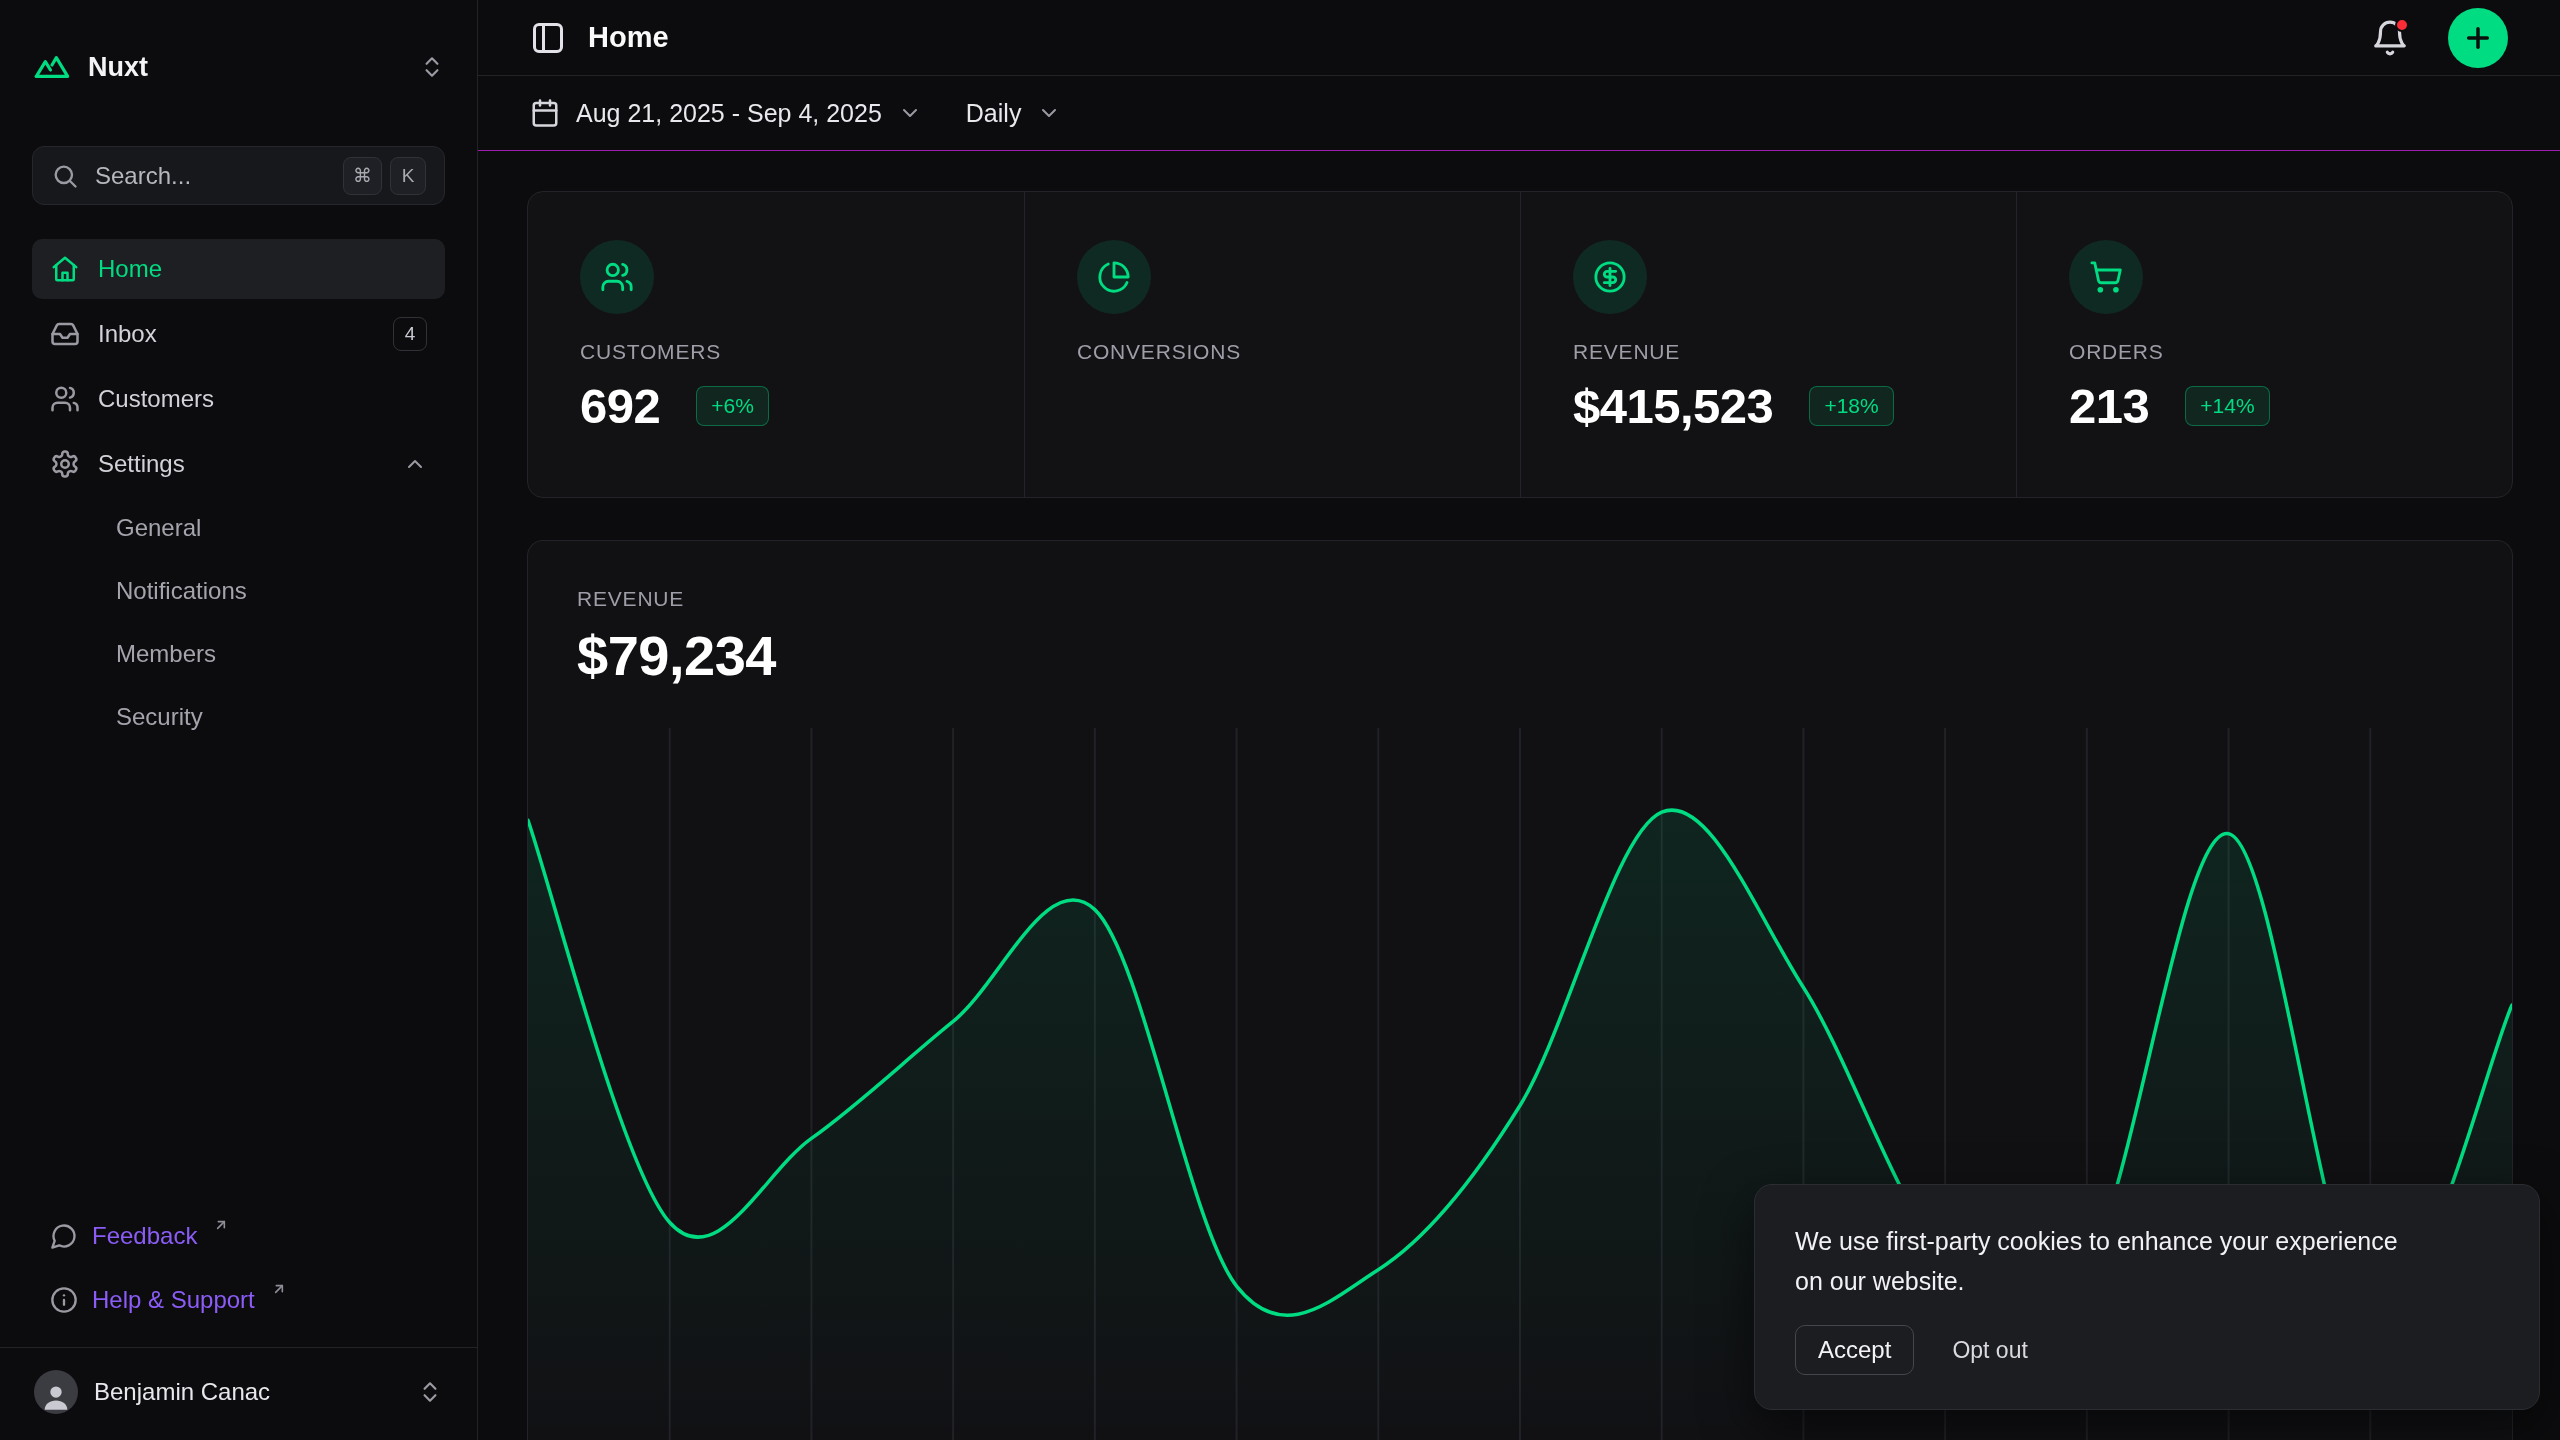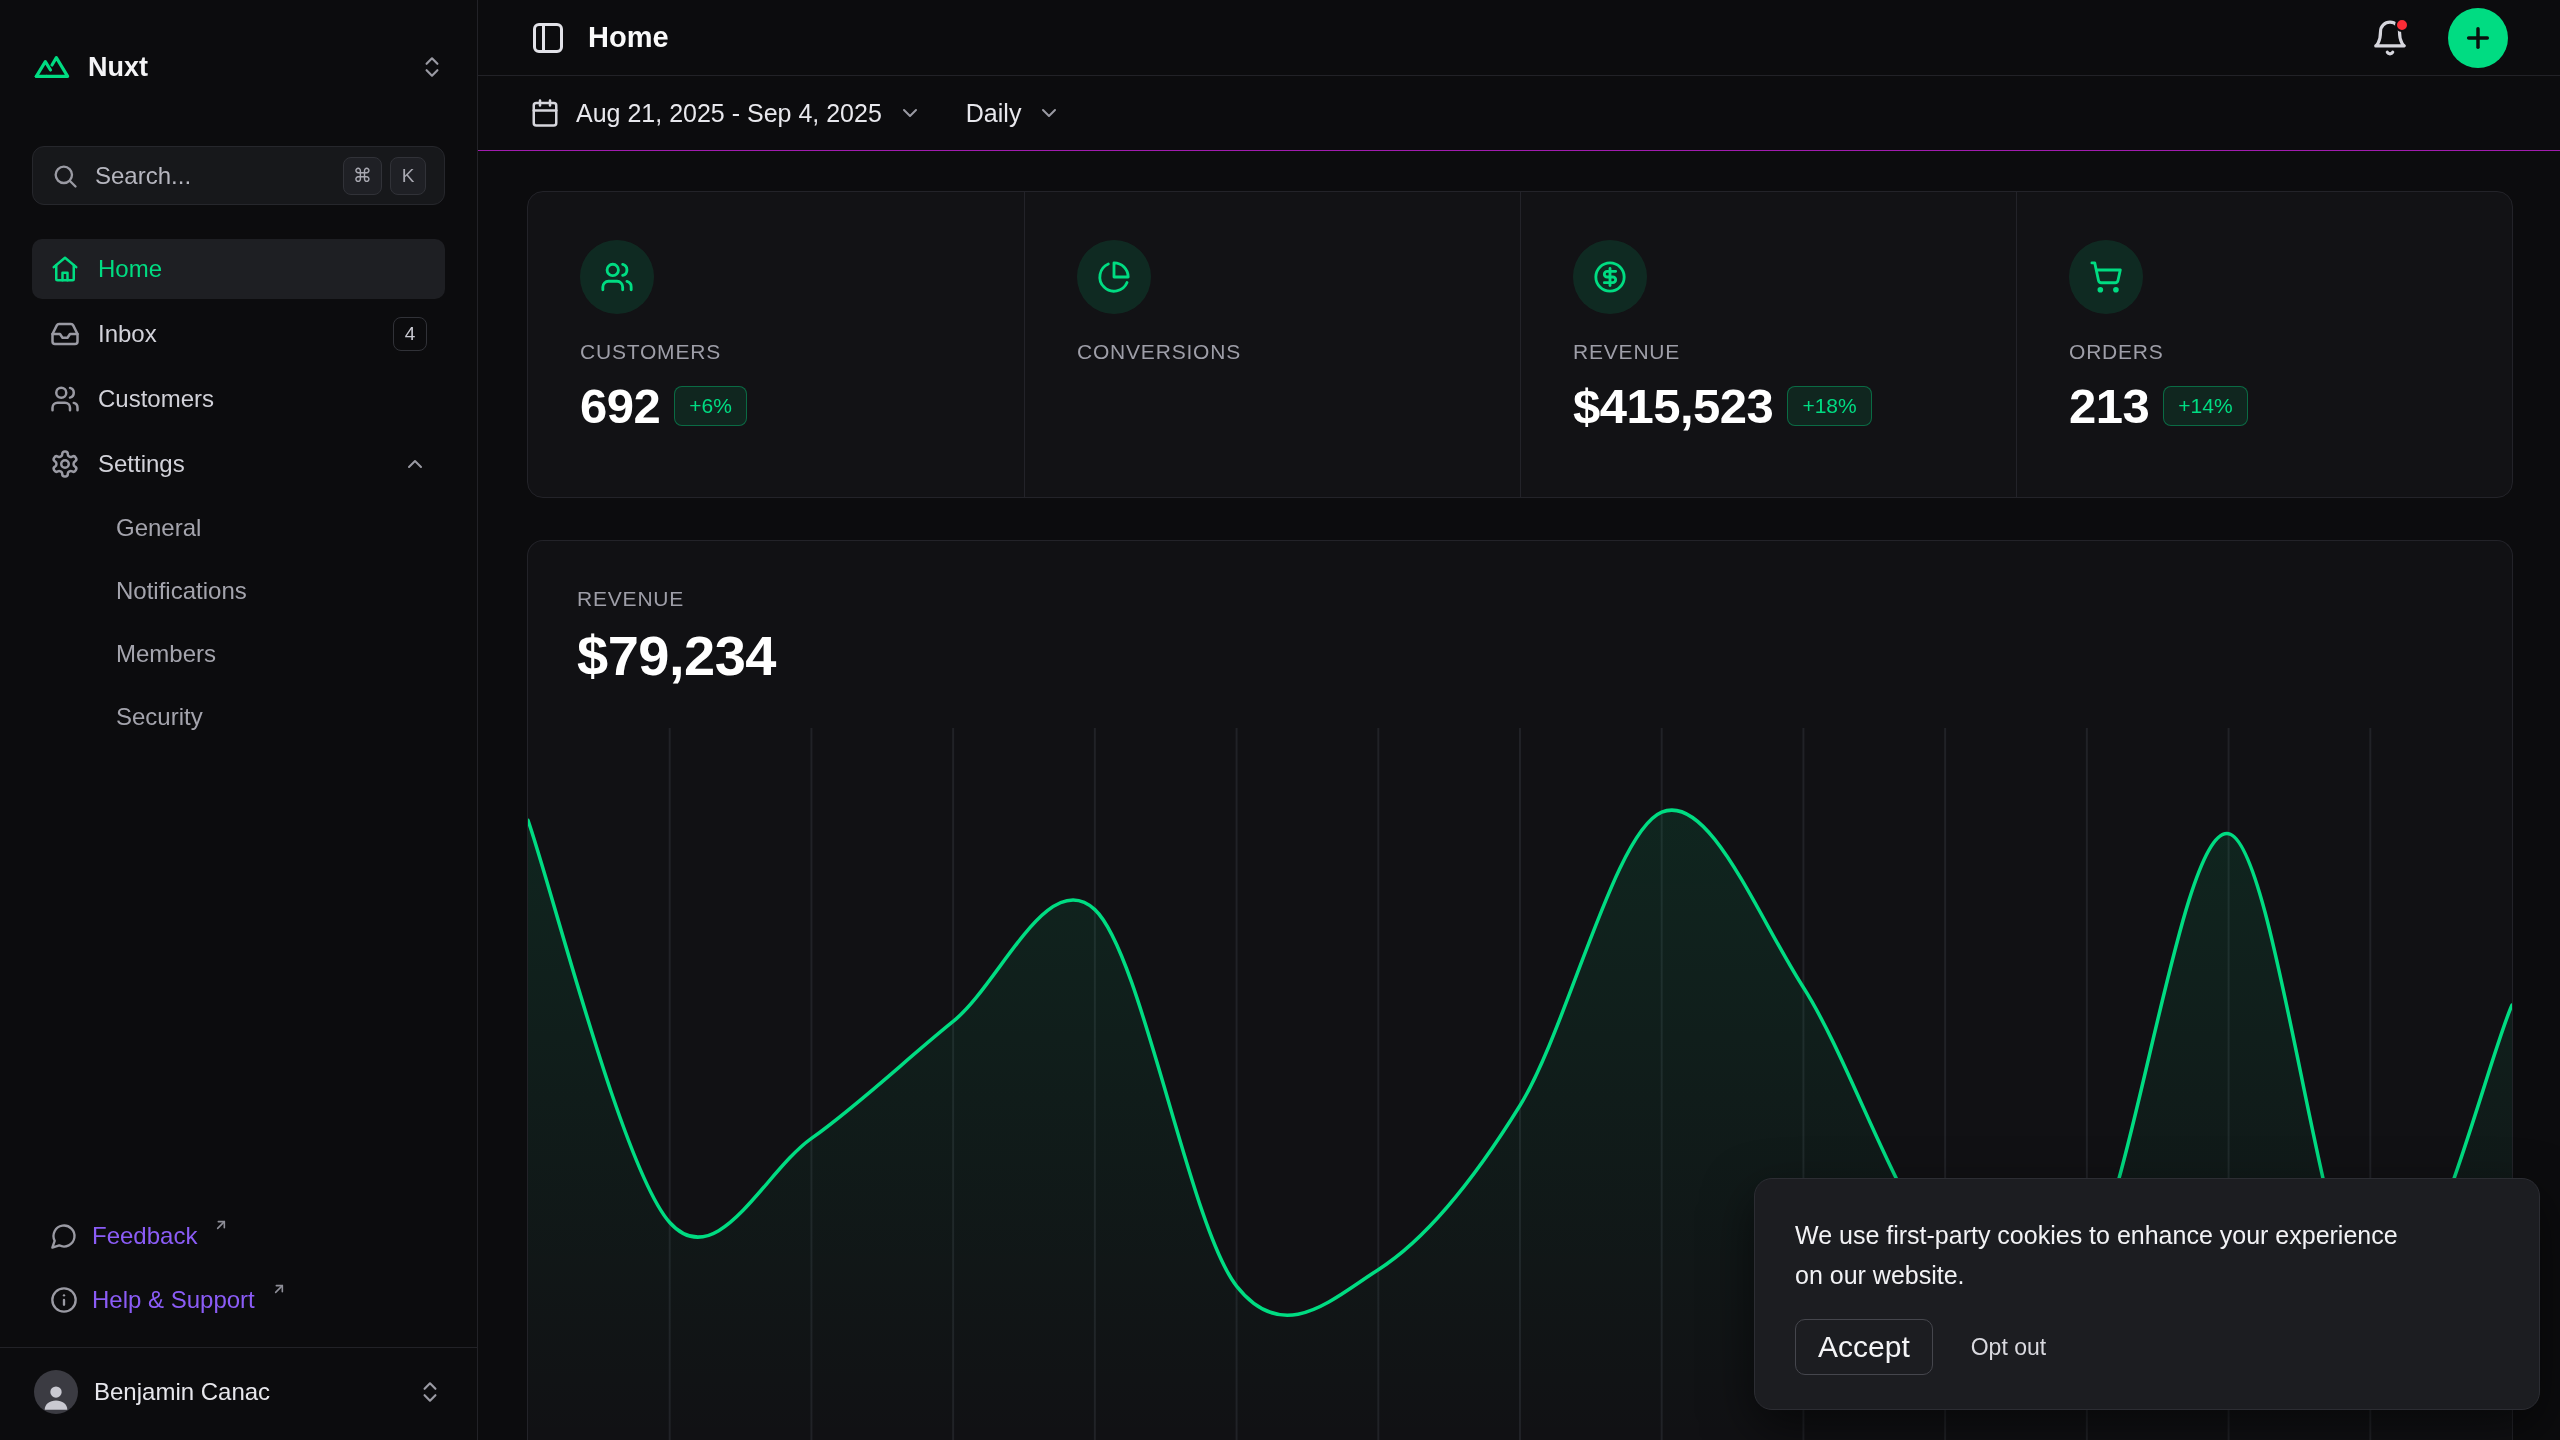--- a/index.html
+++ b/index.html
@@ -57,37 +57,37 @@
   .tool-btn { display:flex; align-items:center; gap:16px; font-size:25px; font-weight:500; color:#e8e8ed; background:transparent; border:none; cursor:pointer; font-family:inherit; }
   .chev { color:#9a9aa3; }
 
   .content { padding:40px 47px 0 49px; }
 
   .stats-card { height:307px; border:1px solid #232329; border-radius:16px; background:#121215; display:grid; grid-template-columns:repeat(4,1fr); overflow:hidden; }
   .stat-cell { padding:48px 52px; cursor:pointer; }
   .stat-cell + .stat-cell { border-left:1px solid #232329; }
   .stat-icon-wrap { width:74px; height:74px; border-radius:50%; background:rgba(0,220,130,0.12); display:flex; align-items:center; justify-content:center; color:#00DC82; }
   .stat-label { margin-top:26px; font-size:21px; font-weight:500; letter-spacing:0.8px; color:#9e9ea8; text-transform:uppercase; }
-  .stat-value-row { margin-top:14px; display:flex; align-items:center; gap:14px; }
+  .stat-value-row { margin-top:14px; display:flex; align-items:center; gap:36px; }
   .stat-value { font-size:49px; font-weight:700; color:#ffffff; letter-spacing:-0.5px; }
   .delta-badge { font-size:21px; font-weight:500; color:#00DC82; background:rgba(0,220,130,0.10); border:1px solid rgba(0,220,130,0.38); border-radius:8px; padding:7px 14px; }
 
   .revenue-card { margin-top:42px; height:900px; border:1px solid #232329; border-radius:16px 16px 0 0; border-bottom:none; background:#111114; overflow:hidden; display:flex; flex-direction:column; }
   .revenue-head { padding:46px 49px 0; }
   .revenue-label { font-size:21px; font-weight:500; letter-spacing:0.8px; color:#9e9ea8; text-transform:uppercase; }
   .revenue-value { margin-top:12px; font-size:56px; font-weight:700; color:#ffffff; letter-spacing:-0.5px; }
   .chart-wrap { margin-top:40px; flex:1; position:relative; }
   .chart-svg { display:block; width:100%; height:100%; }
   .gridline { stroke:#212227; stroke-width:2; }
 
   
   .cookie-banner { position:fixed; right:20px; bottom:30px; width:786px; background:#1c1d21; border:1px solid #2c2d33; border-radius:18px; padding:36px 40px 34px; box-shadow:0 18px 50px rgba(0,0,0,0.55); z-index:20; }
   .cookie-msg { font-size:25px; line-height:40px; color:#f2f2f5; max-width:620px; }
   .cookie-actions { margin-top:24px; display:flex; align-items:center; gap:38px; }
-  .accept-btn { font-family:inherit; font-size:30px; font-weight:500; color:#f4f4f6; background:transparent; border:1px solid #45464d; border-radius:10px; padding:10px 22px; cursor:pointer; }
+  .accept-btn { font-family:inherit; font-size:24px; font-weight:500; color:#f4f4f6; background:transparent; border:1px solid #45464d; border-radius:10px; padding:10px 22px; cursor:pointer; }
   .optout-btn { font-family:inherit; font-size:23px; font-weight:500; color:#d9d9df; background:transparent; border:none; cursor:pointer; }
 
   svg { flex-shrink:0; }
 </style>
 </head>
 <body>
 
 <div class="app">
 
   <aside class="sidebar">

